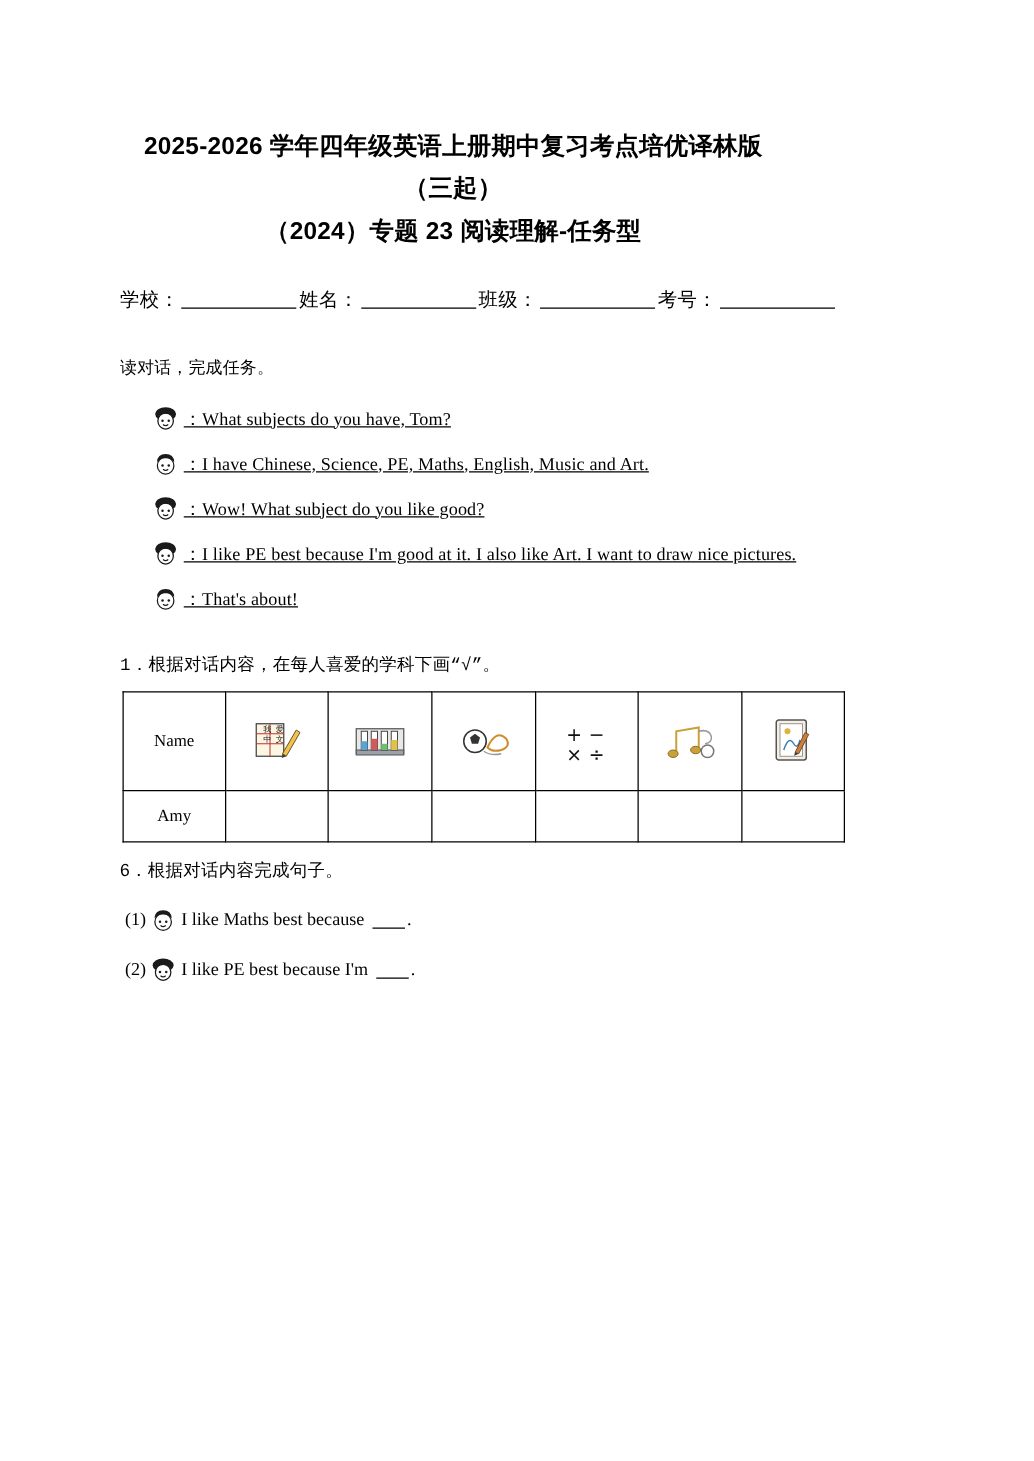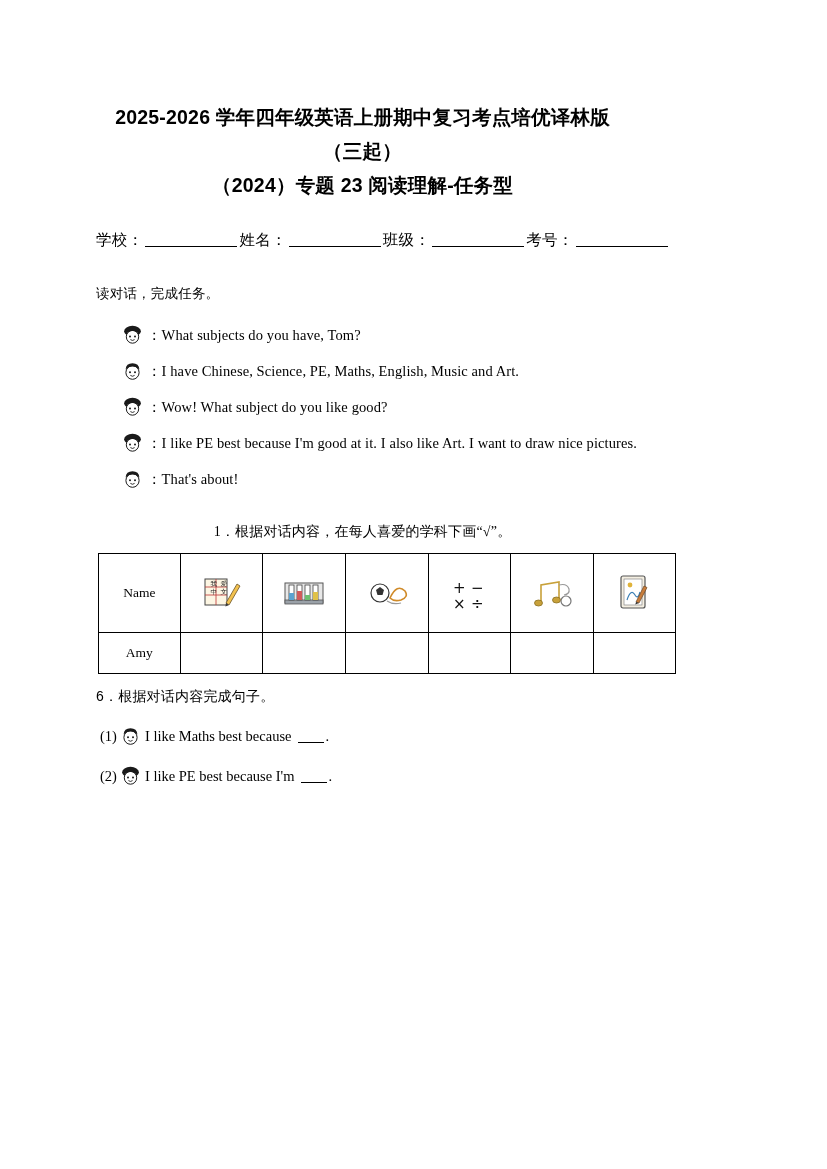--- a/index.html
+++ b/index.html
@@ -67,37 +67,37 @@
     display: flex;
     align-items: center;
     margin: 0 0 0 26px;
     height: 36px;
     font-size: 14.5px;
     letter-spacing: 0.1px;
   }
   .dline .txt {
     margin-left: 4px;
     white-space: nowrap;
+    text-decoration: underline;
   }
   .avatar {
     display: inline-block;
     width: 21px;
     height: 20px;
     position: relative;
     flex: 0 0 auto;
   }
   
   .avatar.boy svg, .avatar.girl svg { display:block; }
 
   .q-label {
     margin-top: 26px;
     font-size: 14px;
-    font-family: Liberation Serif, serif;
+    font-family: Liberation Mono, monospace;
     letter-spacing: 0.2px;
-    text-align: center;
   }
   table.grid {
     margin-top: 12px;
     border-collapse: collapse;
     width: 578px;
     margin-left: 2px;
   }
   table.grid td {
     border: 1px solid #000;
     height: 38px;

